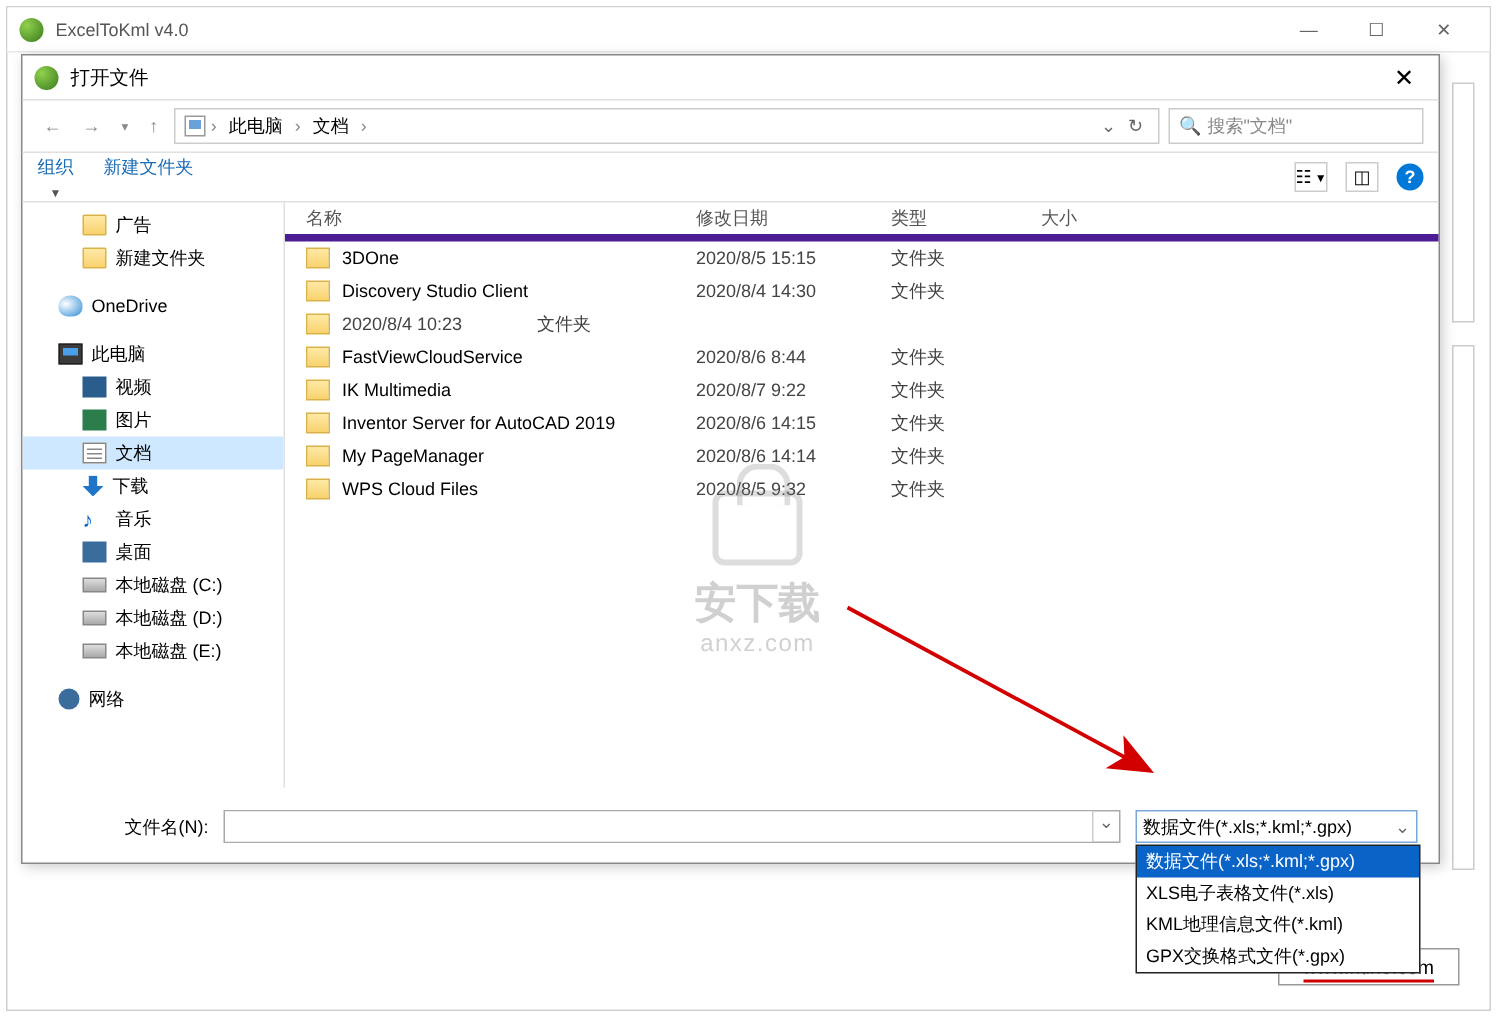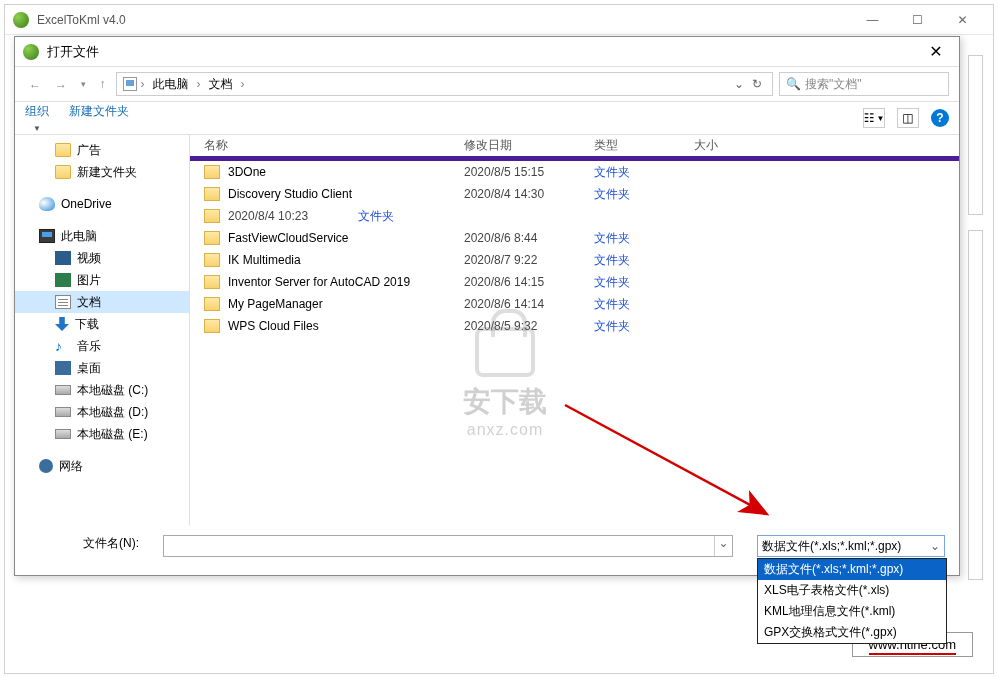--- a/index.html
+++ b/index.html
@@ -77,31 +77,31 @@
 .col-headers .ch { cursor: pointer; }
 .col-name { width: 260px; }
 .col-date { width: 130px; }
 .col-type { width: 100px; }
 .col-size { width: 80px; }
 .file-list { flex: 1; overflow-y: auto; }
 .file-row { display: flex; align-items: center; height: 22px; padding-left: 14px; cursor: pointer; }
 .file-row .ficon { width: 16px; height: 14px; background: linear-gradient(#ffe9a6, #f8d26e); border: 1px solid #d9b34a; margin-right: 8px; }
 .file-row .fname { width: 236px; }
 .file-row .fdate { width: 130px; color: #444; }
-.file-row .ftype { width: 100px; color: #1d4ed8; }
+.file-row .ftype { width: 100px; color: #404040; }
 
 
 .watermark { position: absolute; left: 360px; top: 290px; width: 260px; text-align: center; color: rgba(120,120,120,.35); pointer-events:none; }
 .watermark .lock { width: 60px; height: 50px; margin: 0 auto 6px; border: 4px solid rgba(120,120,120,.25); border-radius: 8px; position: relative; }
 .watermark .lock::before { content:''; position:absolute; top:-22px; left:12px; width:28px; height:24px; border: 4px solid rgba(120,120,120,.25); border-bottom:none; border-radius: 14px 14px 0 0; }
 .watermark .big { font-size: 28px; font-weight: bold; }
 .watermark .small { font-size: 16px; letter-spacing: 1px; }
 
 
-.fn-row { height: 52px; display: flex; padding: 10px 14px; gap: 24px; }
+.fn-row { height: 52px; display: flex; align-items: center; padding: 10px 14px; gap: 10px; }
 .fn-label { width: 110px; text-align: right; }
 .fn-input { flex: 1; height: 22px; border: 1px solid #aaa; display: flex; }
 .fn-input input { flex:1; border:none; outline:none; padding: 0 4px; }
 .fn-input .dd { width: 18px; border-left: 1px solid #ccc; text-align: center; color:#666; cursor: pointer; }
 .ft-combo { width: 188px; height: 22px; border: 1px solid #7aa7d8; display: flex; align-items: center; padding: 0 4px; position: relative; background: #fff; }
 .ft-combo .dd { margin-left: auto; color: #666; cursor: pointer; }
 .ft-dropdown { position: absolute; top: 22px; left: -1px; width: 190px; border: 1px solid #222; background: #fff; z-index: 20; }
 .ft-dropdown .opt { padding: 2px 6px; cursor: pointer; white-space: nowrap; }
 .ft-dropdown .opt.sel { background: #0a64c8; color: #fff; }
 

